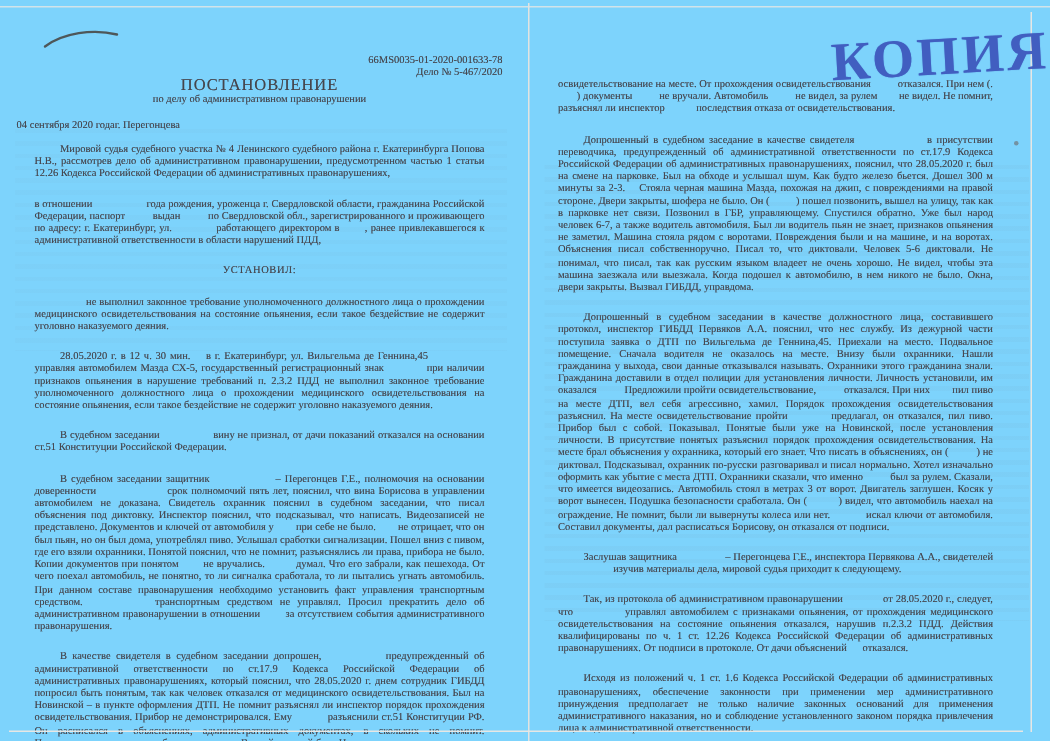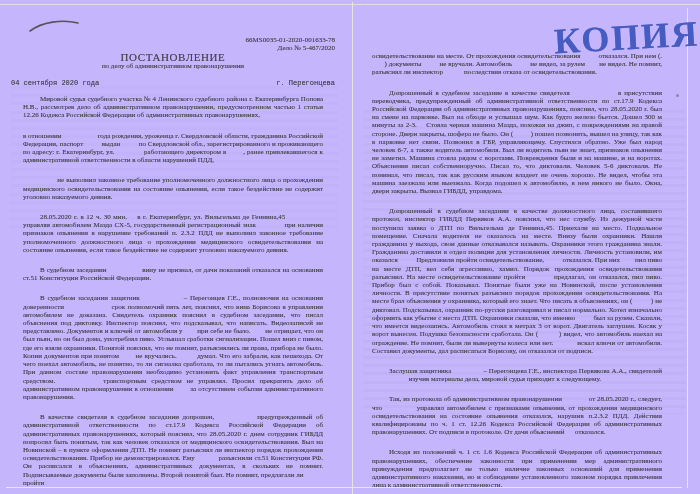--- a/index.html
+++ b/index.html
@@ -1,18 +1,18 @@
 <!DOCTYPE html>
 <html><head>
 <meta charset="utf-8">
 <style>
   html,body{margin:0;padding:0;background:#ffffff;}
   .scan{
     position:relative;width:700px;height:494px;overflow:hidden;
-    background:#c4b5fd;
+    background:#7dd3fc;
     font-family:"Liberation Serif","DejaVu Serif",serif;
     color:#45454c;
   }
   .edge{position:absolute;background:#e7e7e4;}
   .top-edge{left:0;top:4px;width:700px;height:1px;opacity:.8;}
   .bottom-edge{left:6px;top:487px;width:676px;height:1px;}
   .right-edge{left:687px;top:8px;width:1px;height:480px;}
   .seam{position:absolute;left:352px;top:2px;width:1px;height:492px;background:#e3e3e0;}
 
   .page{position:absolute;top:0;height:494px;overflow:hidden;box-sizing:border-box;
@@ -22,21 +22,21 @@
 
   
   .page::before{content:"";position:absolute;left:10px;right:14px;top:110px;bottom:80px;
     background:repeating-linear-gradient(180deg,rgba(105,108,122,.045) 0 3px,transparent 3px 8.2px);
     pointer-events:none;}
   .page-left::before{top:86px;bottom:260px;opacity:.7;}
 
   .case-head{text-align:right;}
   .doc-title{text-align:center;font-size:11px;letter-spacing:.6px;margin-top:1px;}
   .doc-subtitle{text-align:center;margin-top:0;}
-  .date-row{display:flex;justify-content:space-between;margin-top:9px;font-family:Liberation Mono, monospace;}
+  .date-row{display:flex;margin-top:9px;}
   .para{margin:12px;text-align:justify;}
   .indent{text-indent:17px;}
   .center-heading{text-align:center;margin:8px 0;letter-spacing:.4px;}
   .intro-gap{margin-top:8px;}
 
   .stamp{
     position:absolute;left:554px;top:19px;width:160px;z-index:6;
     font-family:"Liberation Serif",serif;font-weight:bold;
     font-size:36px;line-height:36px;letter-spacing:2px;
     color:#3c55bb;opacity:.92;
@@ -63,20 +63,21 @@
       <div>Дело № 5-467/2020</div>
     </div>
     <div class="doc-title">ПОСТАНОВЛЕНИЕ</div>
     <div class="doc-subtitle">по делу об административном правонарушении</div>
     <div class="date-row">
       <span>04 сентября 2020 года</span>
       <span>г. Перегонцева</span>
     </div>
     <p class="para indent intro-gap">Мировой судья судебного участка № 4 Ленинского судебного района г. Екатеринбурга Попова Н.В., рассмотрев дело об административном правонарушении, предусмотренном частью 1 статьи 12.26 Кодекса Российской Федерации об административных правонарушениях,</p>
     <p class="para">в отношении &nbsp;&nbsp;&nbsp;&nbsp;&nbsp;&nbsp;&nbsp;&nbsp;&nbsp;&nbsp;&nbsp;&nbsp;&nbsp;&nbsp;&nbsp;&nbsp;&nbsp;&nbsp; года рождения, уроженца г. Свердловской области, гражданина Российской Федерации, паспорт &nbsp;&nbsp;&nbsp;&nbsp;&nbsp;&nbsp;&nbsp;&nbsp; выдан &nbsp;&nbsp;&nbsp;&nbsp;&nbsp;&nbsp;&nbsp;&nbsp; по Свердловской обл., зарегистрированного и проживающего по адресу: г. Екатеринбург, ул. &nbsp;&nbsp;&nbsp;&nbsp;&nbsp;&nbsp;&nbsp;&nbsp;&nbsp;&nbsp;&nbsp;&nbsp; работающего директором в &nbsp;&nbsp;&nbsp;&nbsp;&nbsp;&nbsp; , ранее привлекавшегося к административной ответственности в области нарушений ПДД,</p>
+    <div class="center-heading">УСТАНОВИЛ:</div>
     <p class="para">&nbsp;&nbsp;&nbsp;&nbsp;&nbsp;&nbsp;&nbsp;&nbsp;&nbsp;&nbsp;&nbsp;&nbsp;&nbsp;&nbsp;&nbsp;&nbsp; не выполнил законное требование уполномоченного должностного лица о прохождении медицинского освидетельствования на состояние опьянения, если такое бездействие не содержит уголовно наказуемого деяния.</p>
     <p class="para indent">28.05.2020 г. в 12 ч. 30 мин. &nbsp;&nbsp; в г. Екатеринбург, ул. Вильгельма де Геннина,45 &nbsp;&nbsp;&nbsp;&nbsp;&nbsp;&nbsp;&nbsp;&nbsp;&nbsp;&nbsp;&nbsp;&nbsp;&nbsp;&nbsp; управляя автомобилем Мазда СХ-5, государственный регистрационный знак &nbsp;&nbsp;&nbsp;&nbsp;&nbsp;&nbsp;&nbsp;&nbsp;&nbsp;&nbsp; при наличии признаков опьянения в нарушение требований п. 2.3.2 ПДД не выполнил законное требование уполномоченного должностного лица о прохождении медицинского освидетельствования на состояние опьянения, если такое бездействие не содержит уголовно наказуемого деяния.</p>
     <p class="para indent">В судебном заседании &nbsp;&nbsp;&nbsp;&nbsp;&nbsp;&nbsp;&nbsp;&nbsp;&nbsp;&nbsp;&nbsp;&nbsp;&nbsp;&nbsp;&nbsp;&nbsp; вину не признал, от дачи показаний отказался на основании ст.51 Конституции Российской Федерации.</p>
     <p class="para indent">В судебном заседании защитник &nbsp;&nbsp;&nbsp;&nbsp;&nbsp;&nbsp;&nbsp;&nbsp;&nbsp;&nbsp;&nbsp;&nbsp;&nbsp;&nbsp; – Перегонцев Г.Е., полномочия на основании доверенности &nbsp;&nbsp;&nbsp;&nbsp;&nbsp;&nbsp;&nbsp;&nbsp;&nbsp;&nbsp;&nbsp;&nbsp;&nbsp;&nbsp;&nbsp;&nbsp;&nbsp;&nbsp; срок полномочий пять лет, пояснил, что вина Борисова в управлении автомобилем не доказана. Свидетель охранник пояснил в судебном заседании, что писал объяснения под диктовку. Инспектор пояснил, что подсказывал, что написать. Видеозаписей не представлено. Документов и ключей от автомобиля у &nbsp;&nbsp;&nbsp;&nbsp;&nbsp;&nbsp; при себе не было. &nbsp;&nbsp;&nbsp;&nbsp;&nbsp;&nbsp; не отрицает, что он был пьян, но он был дома, употреблял пиво. Услышал сработки сигнализации. Пошел вниз с пивом, где его взяли охранники. Понятой пояснил, что не помнит, разъяснялись ли права, прибора не было. Копии документов при понятом &nbsp;&nbsp;&nbsp;&nbsp;&nbsp;&nbsp; не вручались. &nbsp;&nbsp;&nbsp;&nbsp;&nbsp;&nbsp;&nbsp;&nbsp; думал. Что его забрали, как пешехода. От чего поехал автомобиль, не понятно, то ли сигналка сработала, то ли пытались угнать автомобиль. При данном составе правонарушения необходимо установить факт управления транспортным средством. &nbsp;&nbsp;&nbsp;&nbsp;&nbsp;&nbsp;&nbsp;&nbsp; транспортным средством не управлял. Просил прекратить дело об административном правонарушении в отношении &nbsp;&nbsp;&nbsp;&nbsp;&nbsp;&nbsp; за отсутствием события административного правонарушения.</p>
     <p class="para indent">В качестве свидетеля в судебном заседании допрошен, &nbsp;&nbsp;&nbsp;&nbsp;&nbsp;&nbsp;&nbsp;&nbsp;&nbsp;&nbsp; предупрежденный об административной ответственности по ст.17.9 Кодекса Российской Федерации об административных правонарушениях, который пояснил, что 28.05.2020 г. днем сотрудник ГИБДД попросил быть понятым, так как человек отказался от медицинского освидетельствования. Был на Новинской – в пункте оформления ДТП. Не помнит разъяснял ли инспектор порядок прохождения освидетельствования. Прибор не демонстрировался. Ему &nbsp;&nbsp;&nbsp;&nbsp;&nbsp;&nbsp;&nbsp;&nbsp;&nbsp;&nbsp; разъяснили ст.51 Конституции РФ. Он расписался в объяснениях, административных документах, в скольких не помнит. Подписываемые документы были заполнены. Второй понятой был. Не помнит, предлагали ли &nbsp;&nbsp;&nbsp;&nbsp;&nbsp;&nbsp;&nbsp;&nbsp;&nbsp;&nbsp; пройти</p>
   </div>
 
   <div class="seam"></div>
 
   <div class="page page-right">

